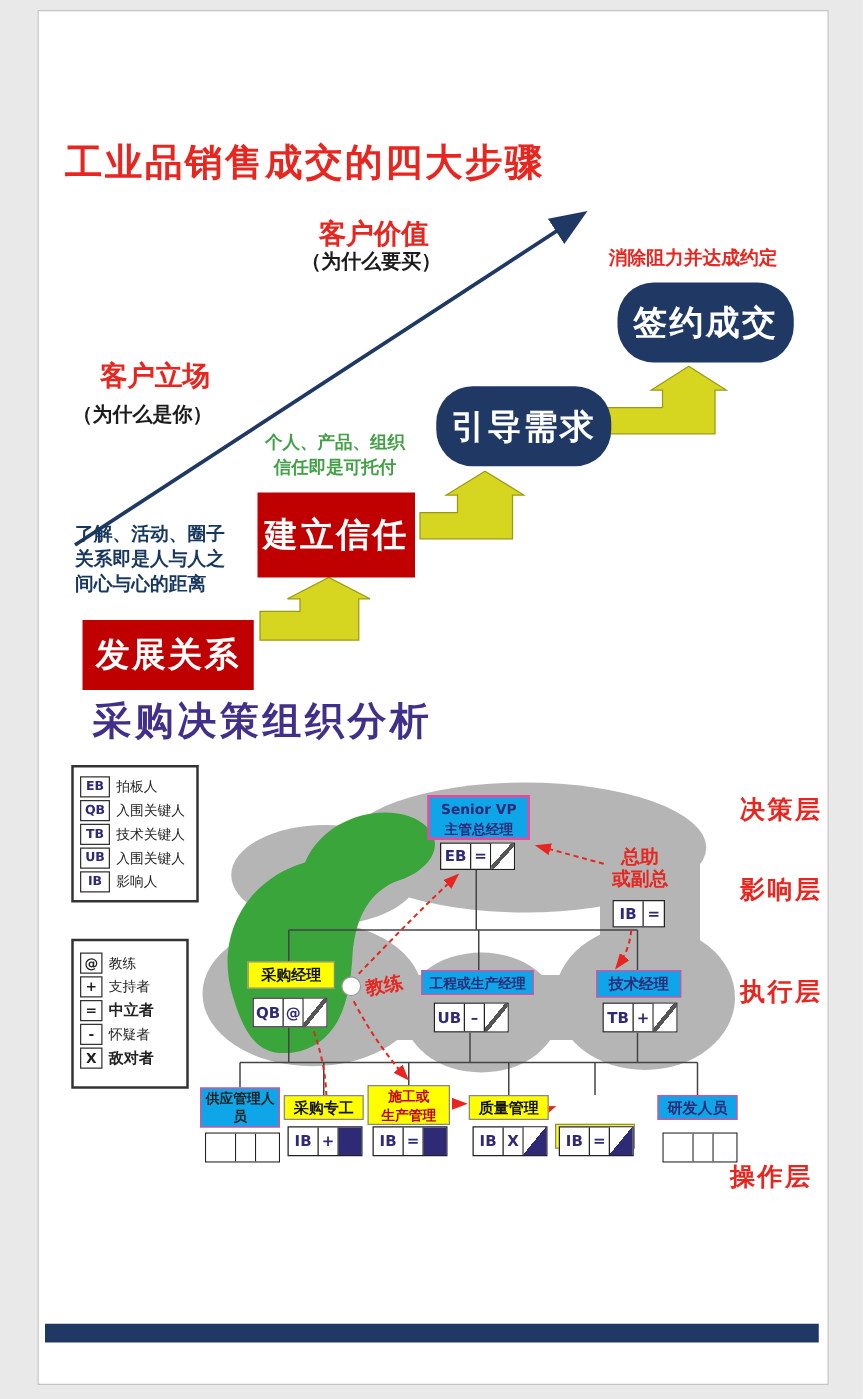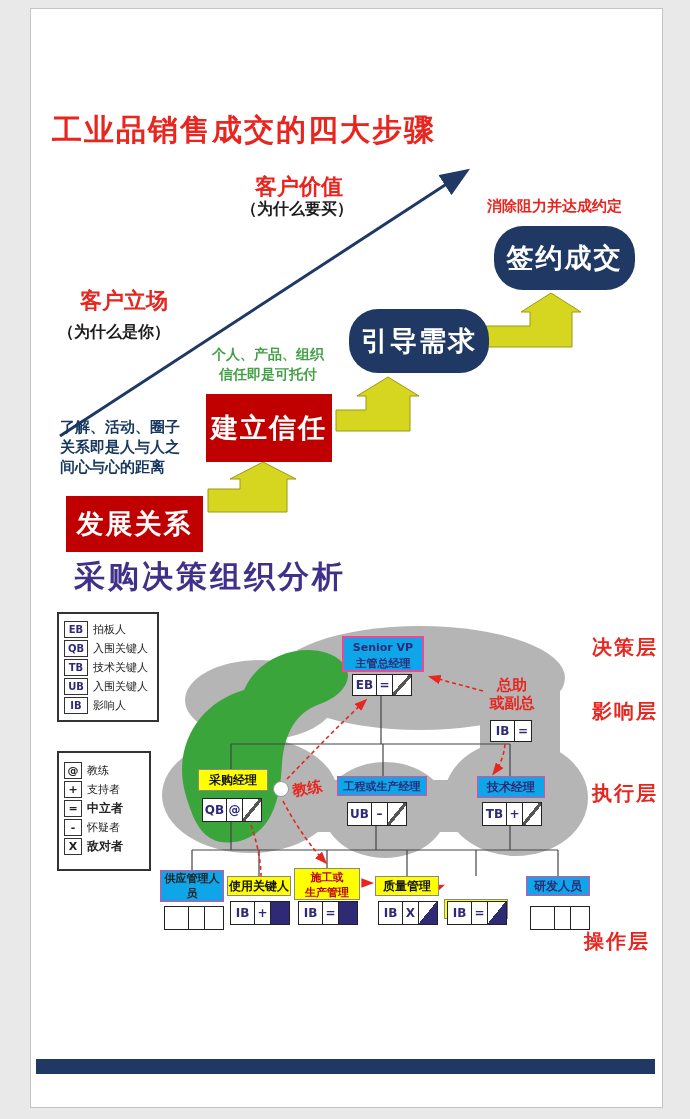--- a/index.html
+++ b/index.html
@@ -223,21 +223,21 @@
   <div class="abs z3 nodew" style="left:160px;top:870px;width:64px;height:32px;font-size:11px;line-height:15px;text-align:center;font-weight:600;color:#222;border-width:1.5px;">
     <div>供应管理人</div>
     <div>员</div>
   </div>
   <div class="attr" style="left:164px;top:906px;height:22px;">
     <span class="ac t blank"></span>
     <span class="ac s blank"></span>
     <span class="ac m blank"></span>
   </div>
 
-  <div class="abs z3 center nodey" style="left:227px;top:876px;width:64px;height:20px;font-size:12px;">使用关键人</div>
+  <div class="abs z3 center nodey" style="left:227px;top:876px;width:64px;height:20px;font-size:12px;">采购专工</div>
   <div class="attr" style="left:230px;top:901px;height:22px;">
     <span class="ac t">IB</span>
     <span class="ac s">+</span>
     <span class="ac m solid"></span>
   </div>
 
   <div class="abs z3 nodey" style="left:294px;top:868px;width:66px;height:32px;font-size:11px;line-height:15px;text-align:center;color:#c00000;padding-top:1px;">
     <div>施工或</div>
     <div>生产管理</div>
   </div>

